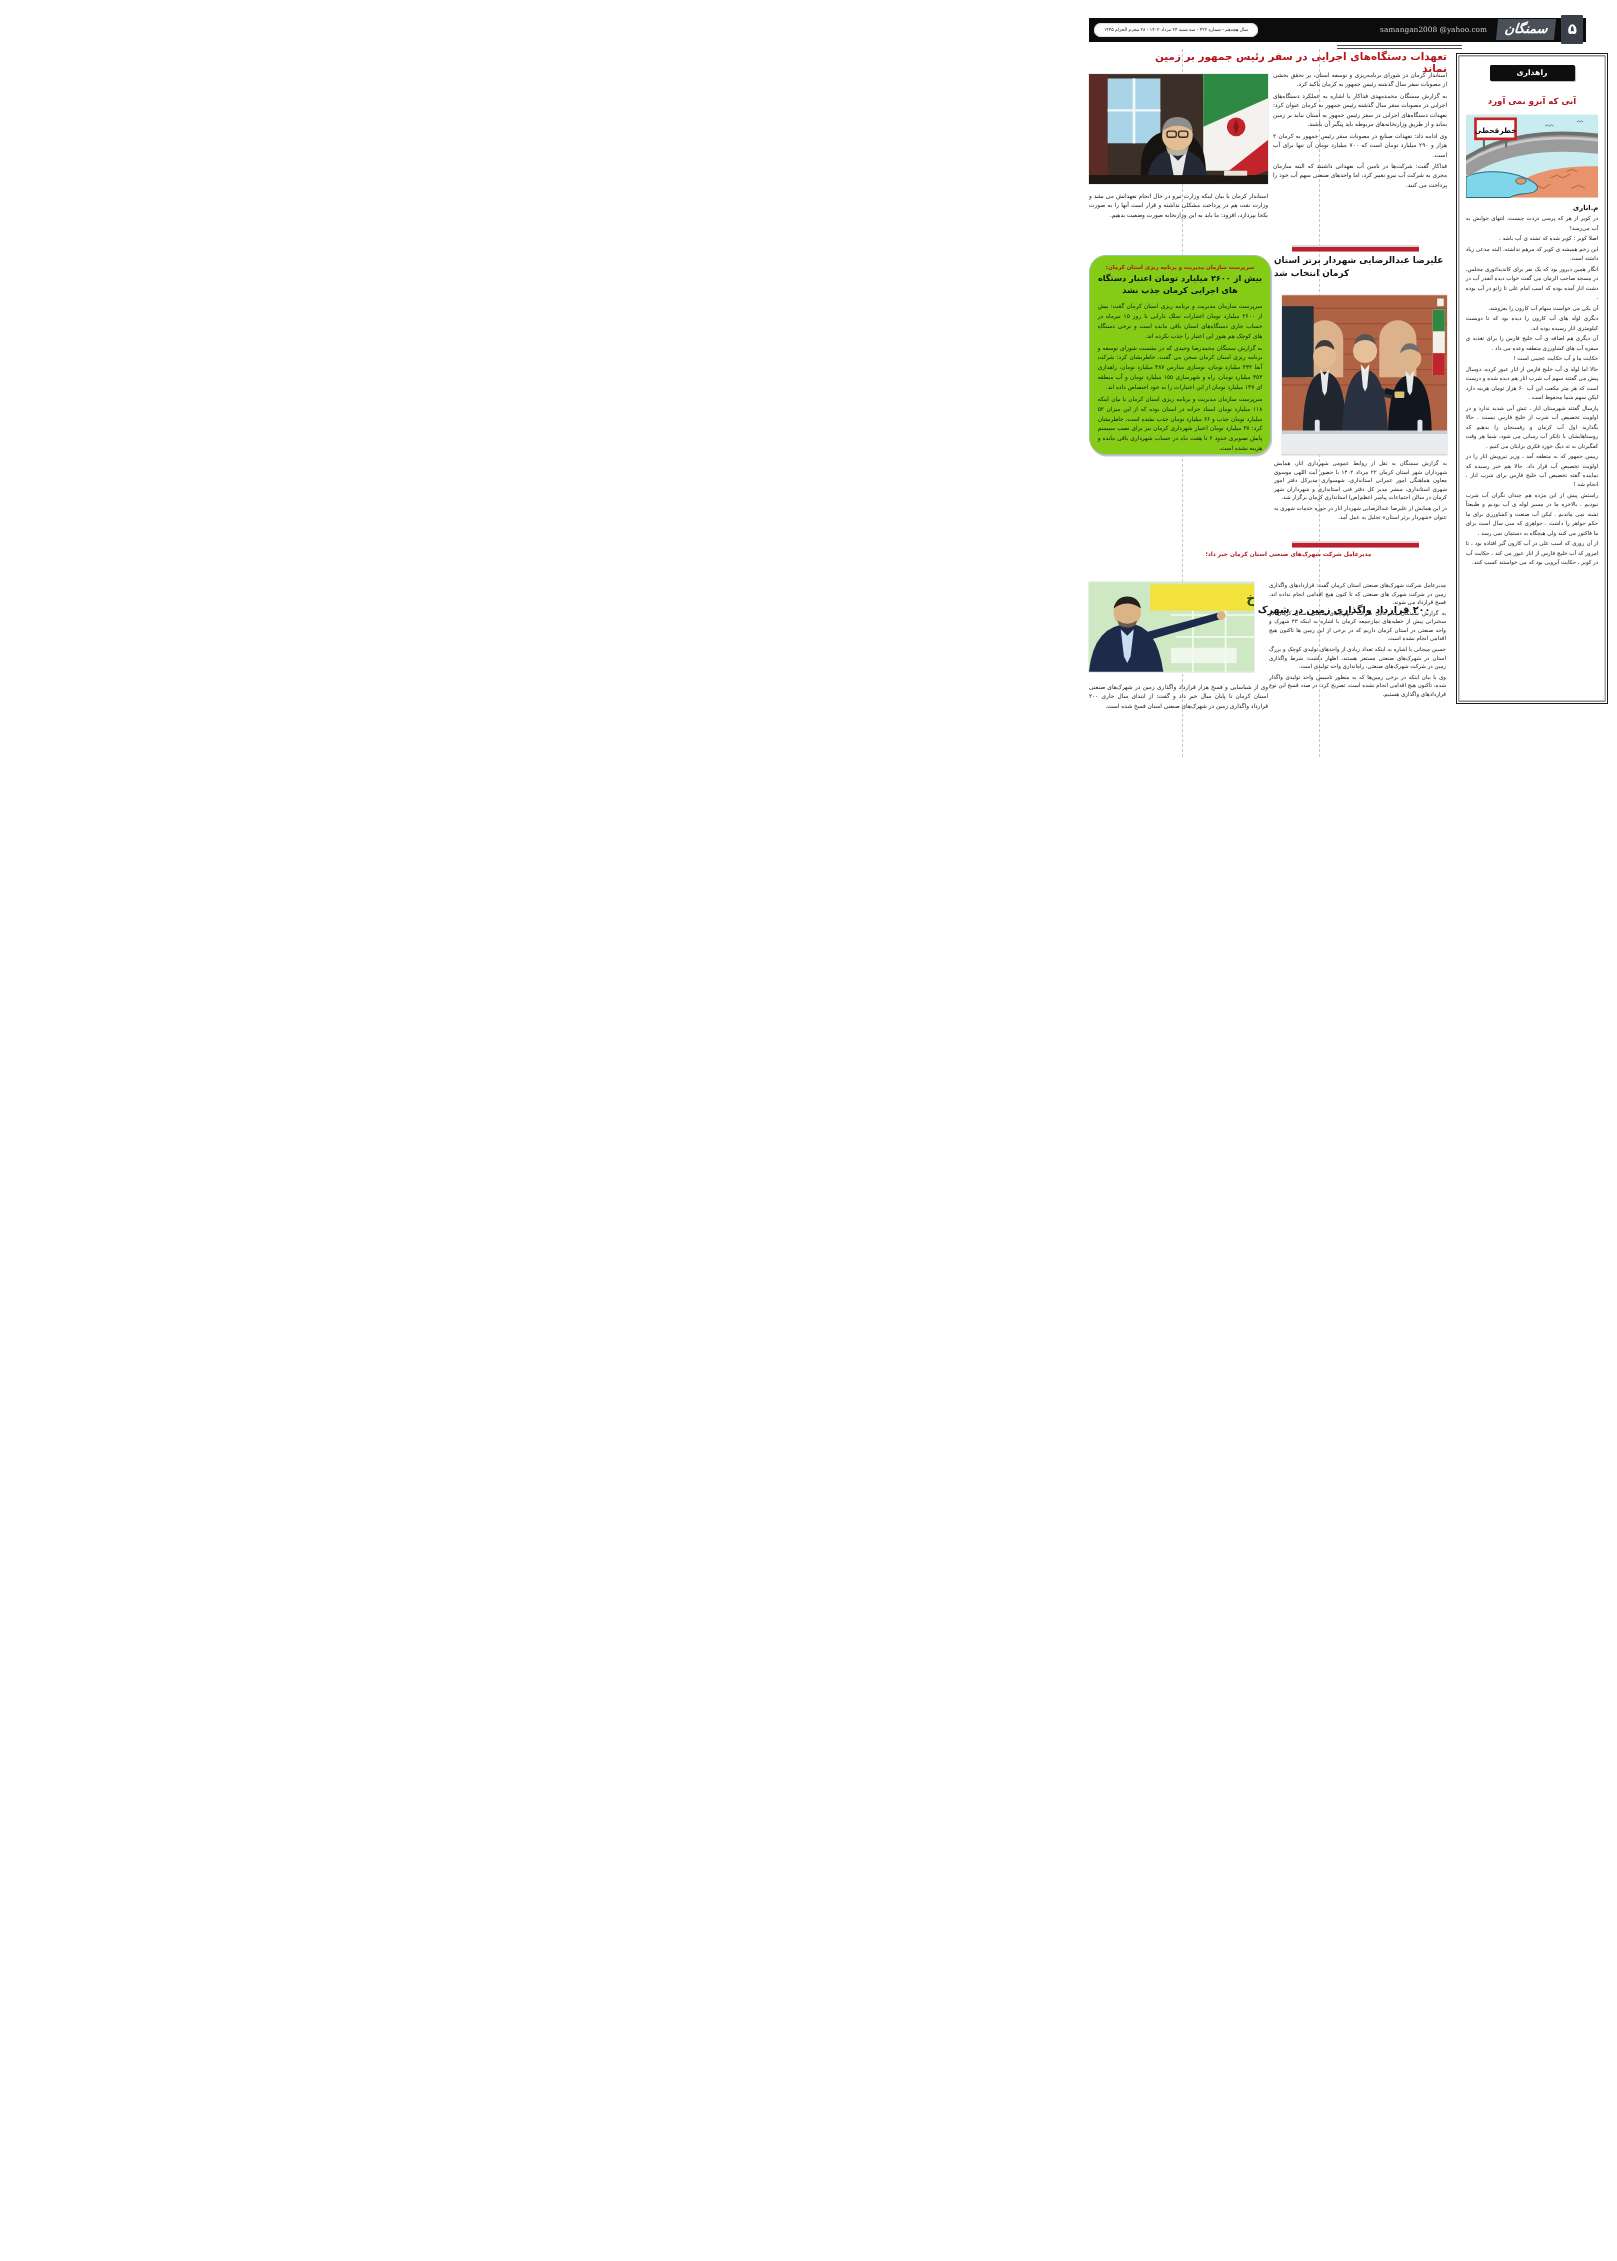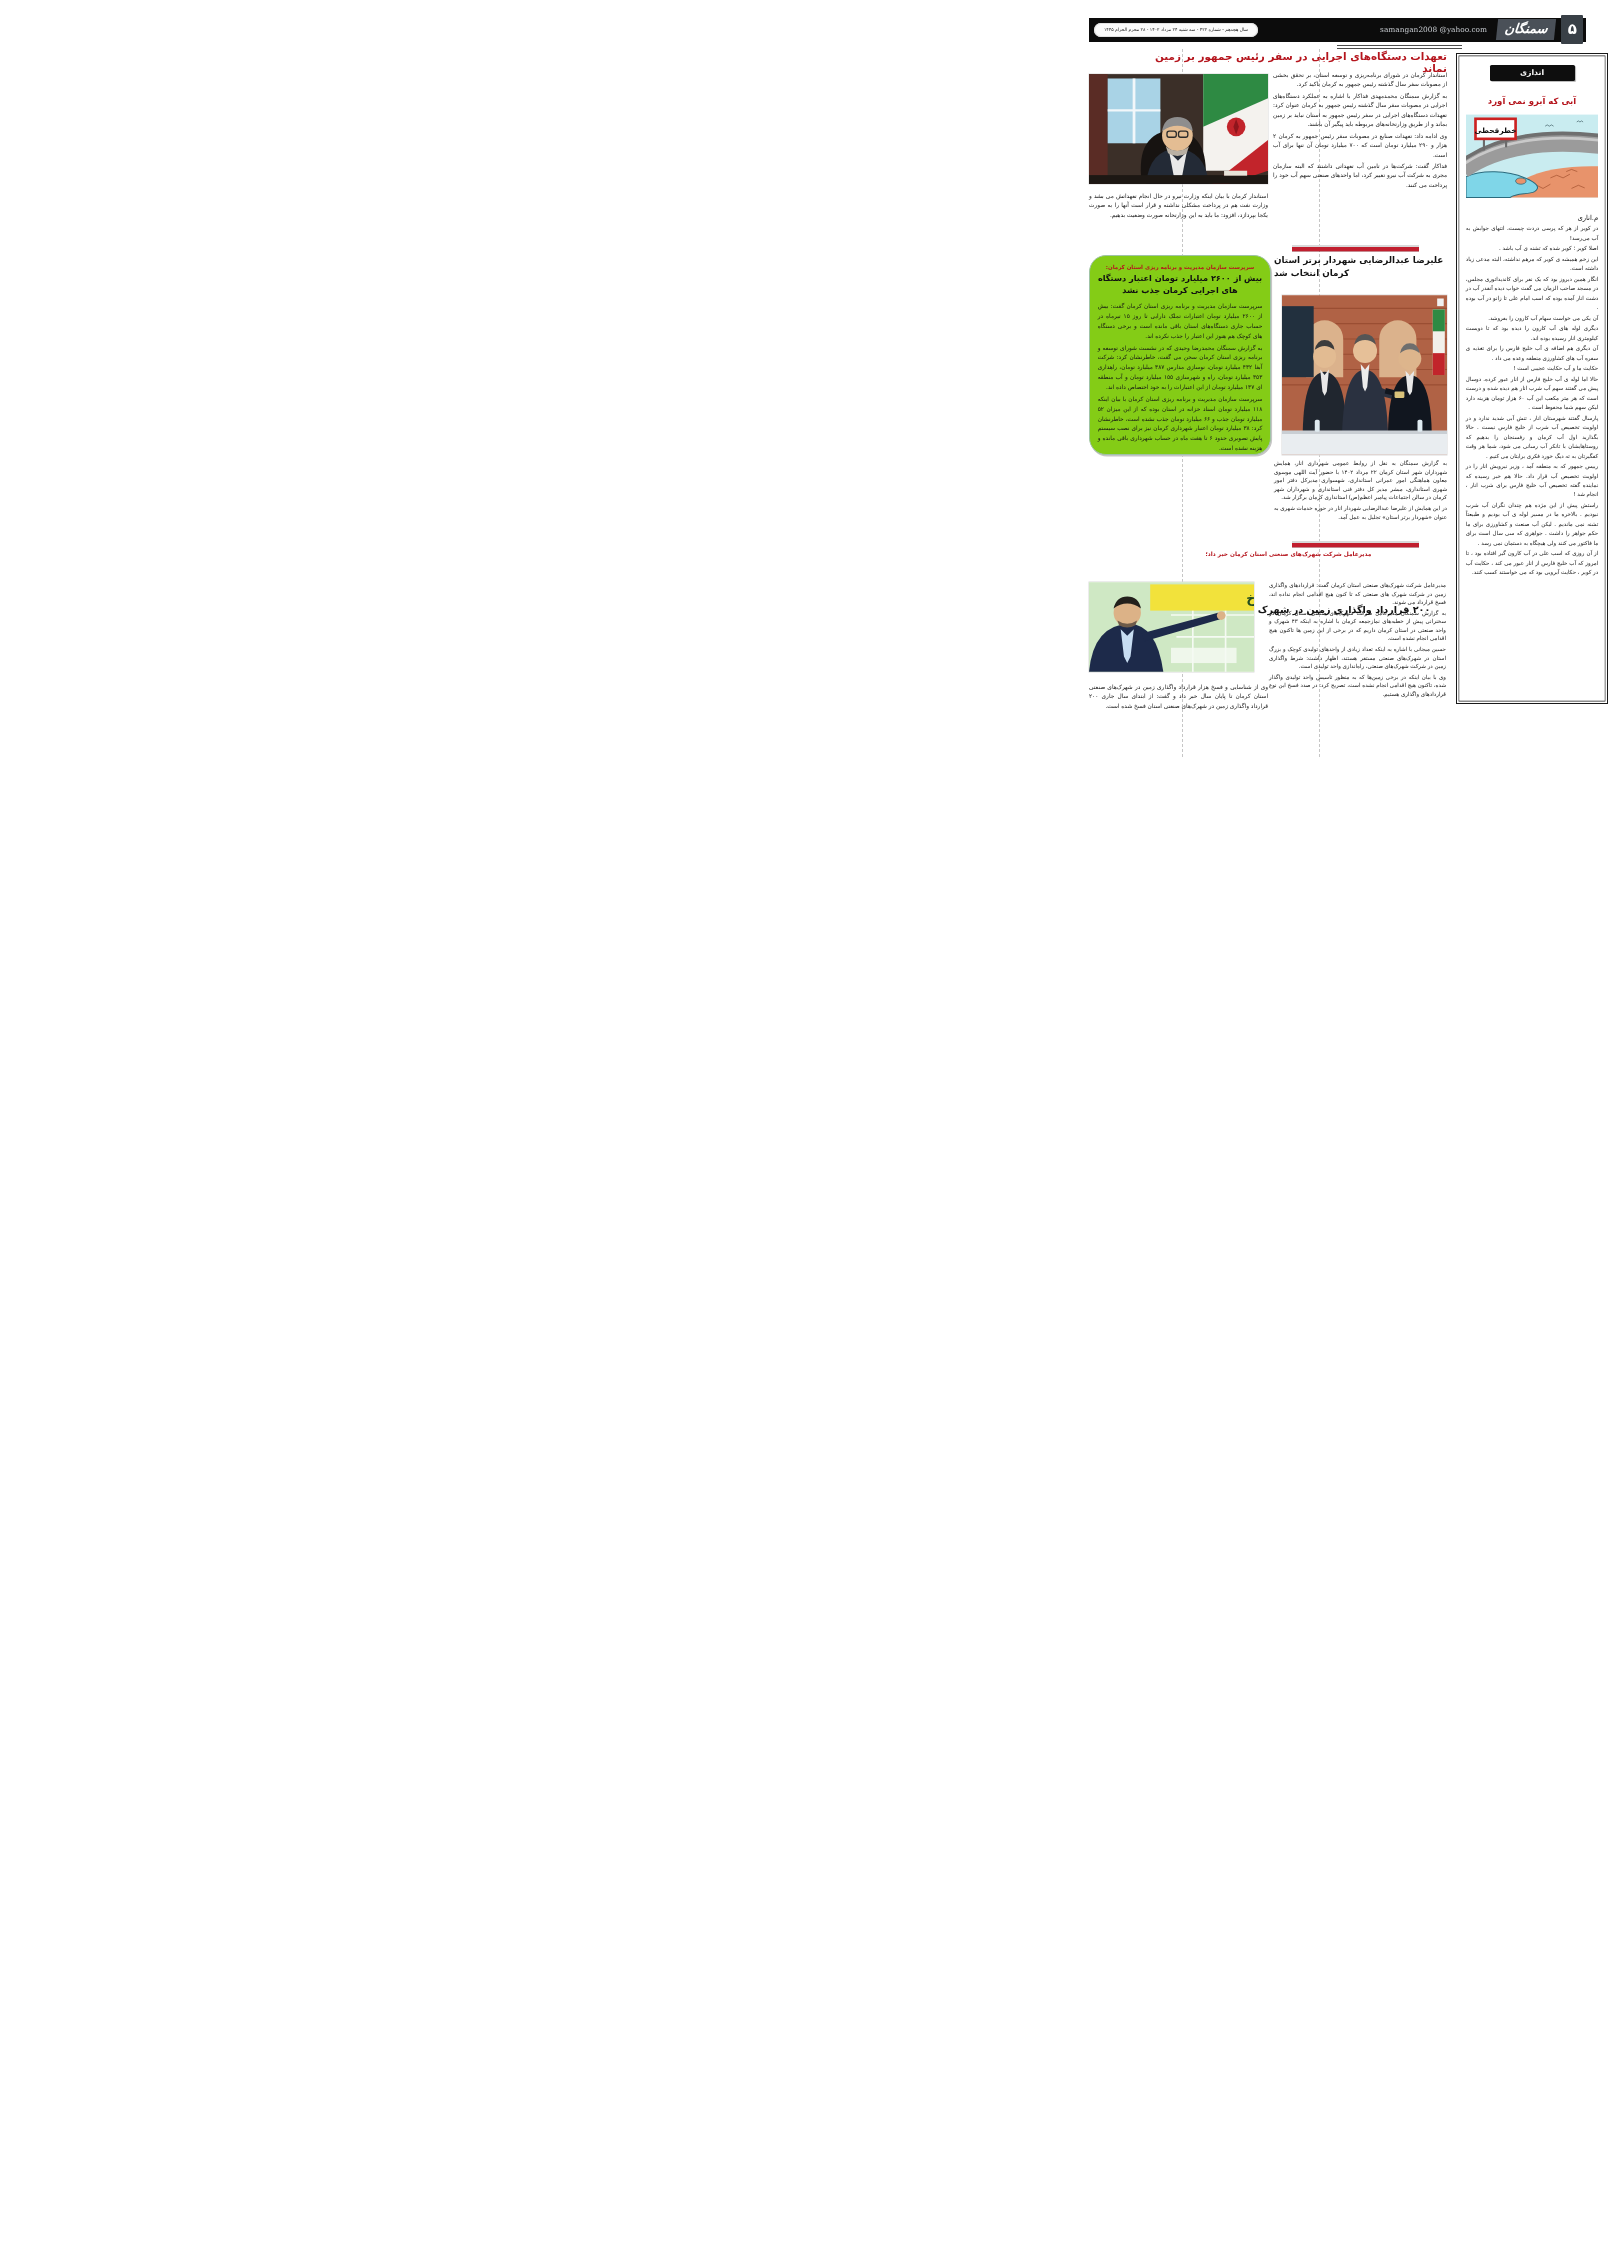--- a/index.html
+++ b/index.html
@@ -45,21 +45,21 @@
        font-size:9.6px;font-weight:bold;z-index:2;margin-top:44px;}
   
   .sidebar{position:absolute;left:387px;top:53px;width:152px;height:651px;background:#fff;
            border:0.5px solid #1a1a1a;box-shadow:inset 0 0 0 1.6px #fff,inset 0 0 0 2.2px #1a1a1a;
            padding:10px 8.8px;box-sizing:border-box;z-index:2;}
   .sb-box{width:85px;height:16.4px;margin:1.1px auto 0;background:#0e0e0e;border-radius:1.6px;
           color:#fff;font-size:7.7px;font-weight:bold;text-align:center;line-height:16.4px;
           box-shadow:1.1px 1.1px 0 #bdbdbd;}
   .sb-title{margin-top:15px;text-align:center;color:#b5151d;font-size:8.5px;font-weight:bold;}
   .sb-cartoon{margin-top:6.6px;width:100%;height:86px;display:block;}
-  .sb-author{margin-top:15px;font-size:6.8px;font-weight:normal;color:#111;}
+  .sb-author{margin-top:5px;font-size:6.8px;font-weight:bold;color:#111;}
   .sb-text{margin-top:2.2px;font-size:5.5px;line-height:1.72;text-align:justify;color:#151515;}
   .sb-text p{margin:0 0 1.1px;}
 </style>
 </head>
 <body>
 
 <div class="page">
 
   <div class="guide" style="left:113px"></div>
   <div class="guide" style="left:250px"></div>
@@ -218,21 +218,21 @@
     <p>به گزارش سمنگان مدیرعامل شرکت شهرک‌های صنعتی استان کرمان در سخنرانی پیش از خطبه‌های نمازجمعه کرمان با اشاره به اینکه ۴۳ شهرک و واحد صنعتی در استان کرمان داریم که در برخی از این زمین ها تاکنون هیچ اقدامی انجام نشده است.</p>
     <p>حسین میجانی با اشاره به اینکه تعداد زیادی از واحدهای تولیدی کوچک و بزرگ استان در شهرک‌های صنعتی مستقر هستند، اظهار داشت: شرط واگذاری زمین در شرکت شهرک‌های صنعتی، راه‌اندازی واحد تولیدی است.</p>
     <p>وی با بیان اینکه در برخی زمین‌ها که به منظور تاسیس واحد تولیدی واگذار شده، تاکنون هیچ اقدامی انجام نشده است، تصریح کرد: در صدد فسخ این نوع قراردادهای واگذاری هستیم.</p>
   </div>
 
   <div class="btxt" style="left:20px;top:683px;width:179px">
     <p>وی از شناسایی و فسخ هزار قرارداد واگذاری زمین در شهرک‌های صنعتی استان کرمان تا پایان سال خبر داد و گفت: از ابتدای سال جاری ۲۰۰ قرارداد واگذاری زمین در شهرک‌های صنعتی استان فسخ شده است.</p>
   </div>
 
   <div class="sidebar">
-    <div class="sb-box">اندازی</div>
+    <div class="sb-box">راهداری</div>
     <div class="sb-title">آبی که آبرو نمی آورد</div>
 
     <svg class="sb-cartoon" viewBox="0 0 251 157">
       <rect width="251" height="157" fill="#c9ecf0"></rect>
       <g stroke="#4a6a70" stroke-width="1.4" fill="none">
         <path d="M150,22 q4,-5 8,0 q4,-5 8,0"></path>
         <path d="M210,14 q3,-4 6,0 q3,-4 6,0"></path>
         <path d="M196,40 q3,-4 6,0"></path>
         <path d="M22,40 q3,-4 6,0 q3,-4 6,0"></path>
       </g>

